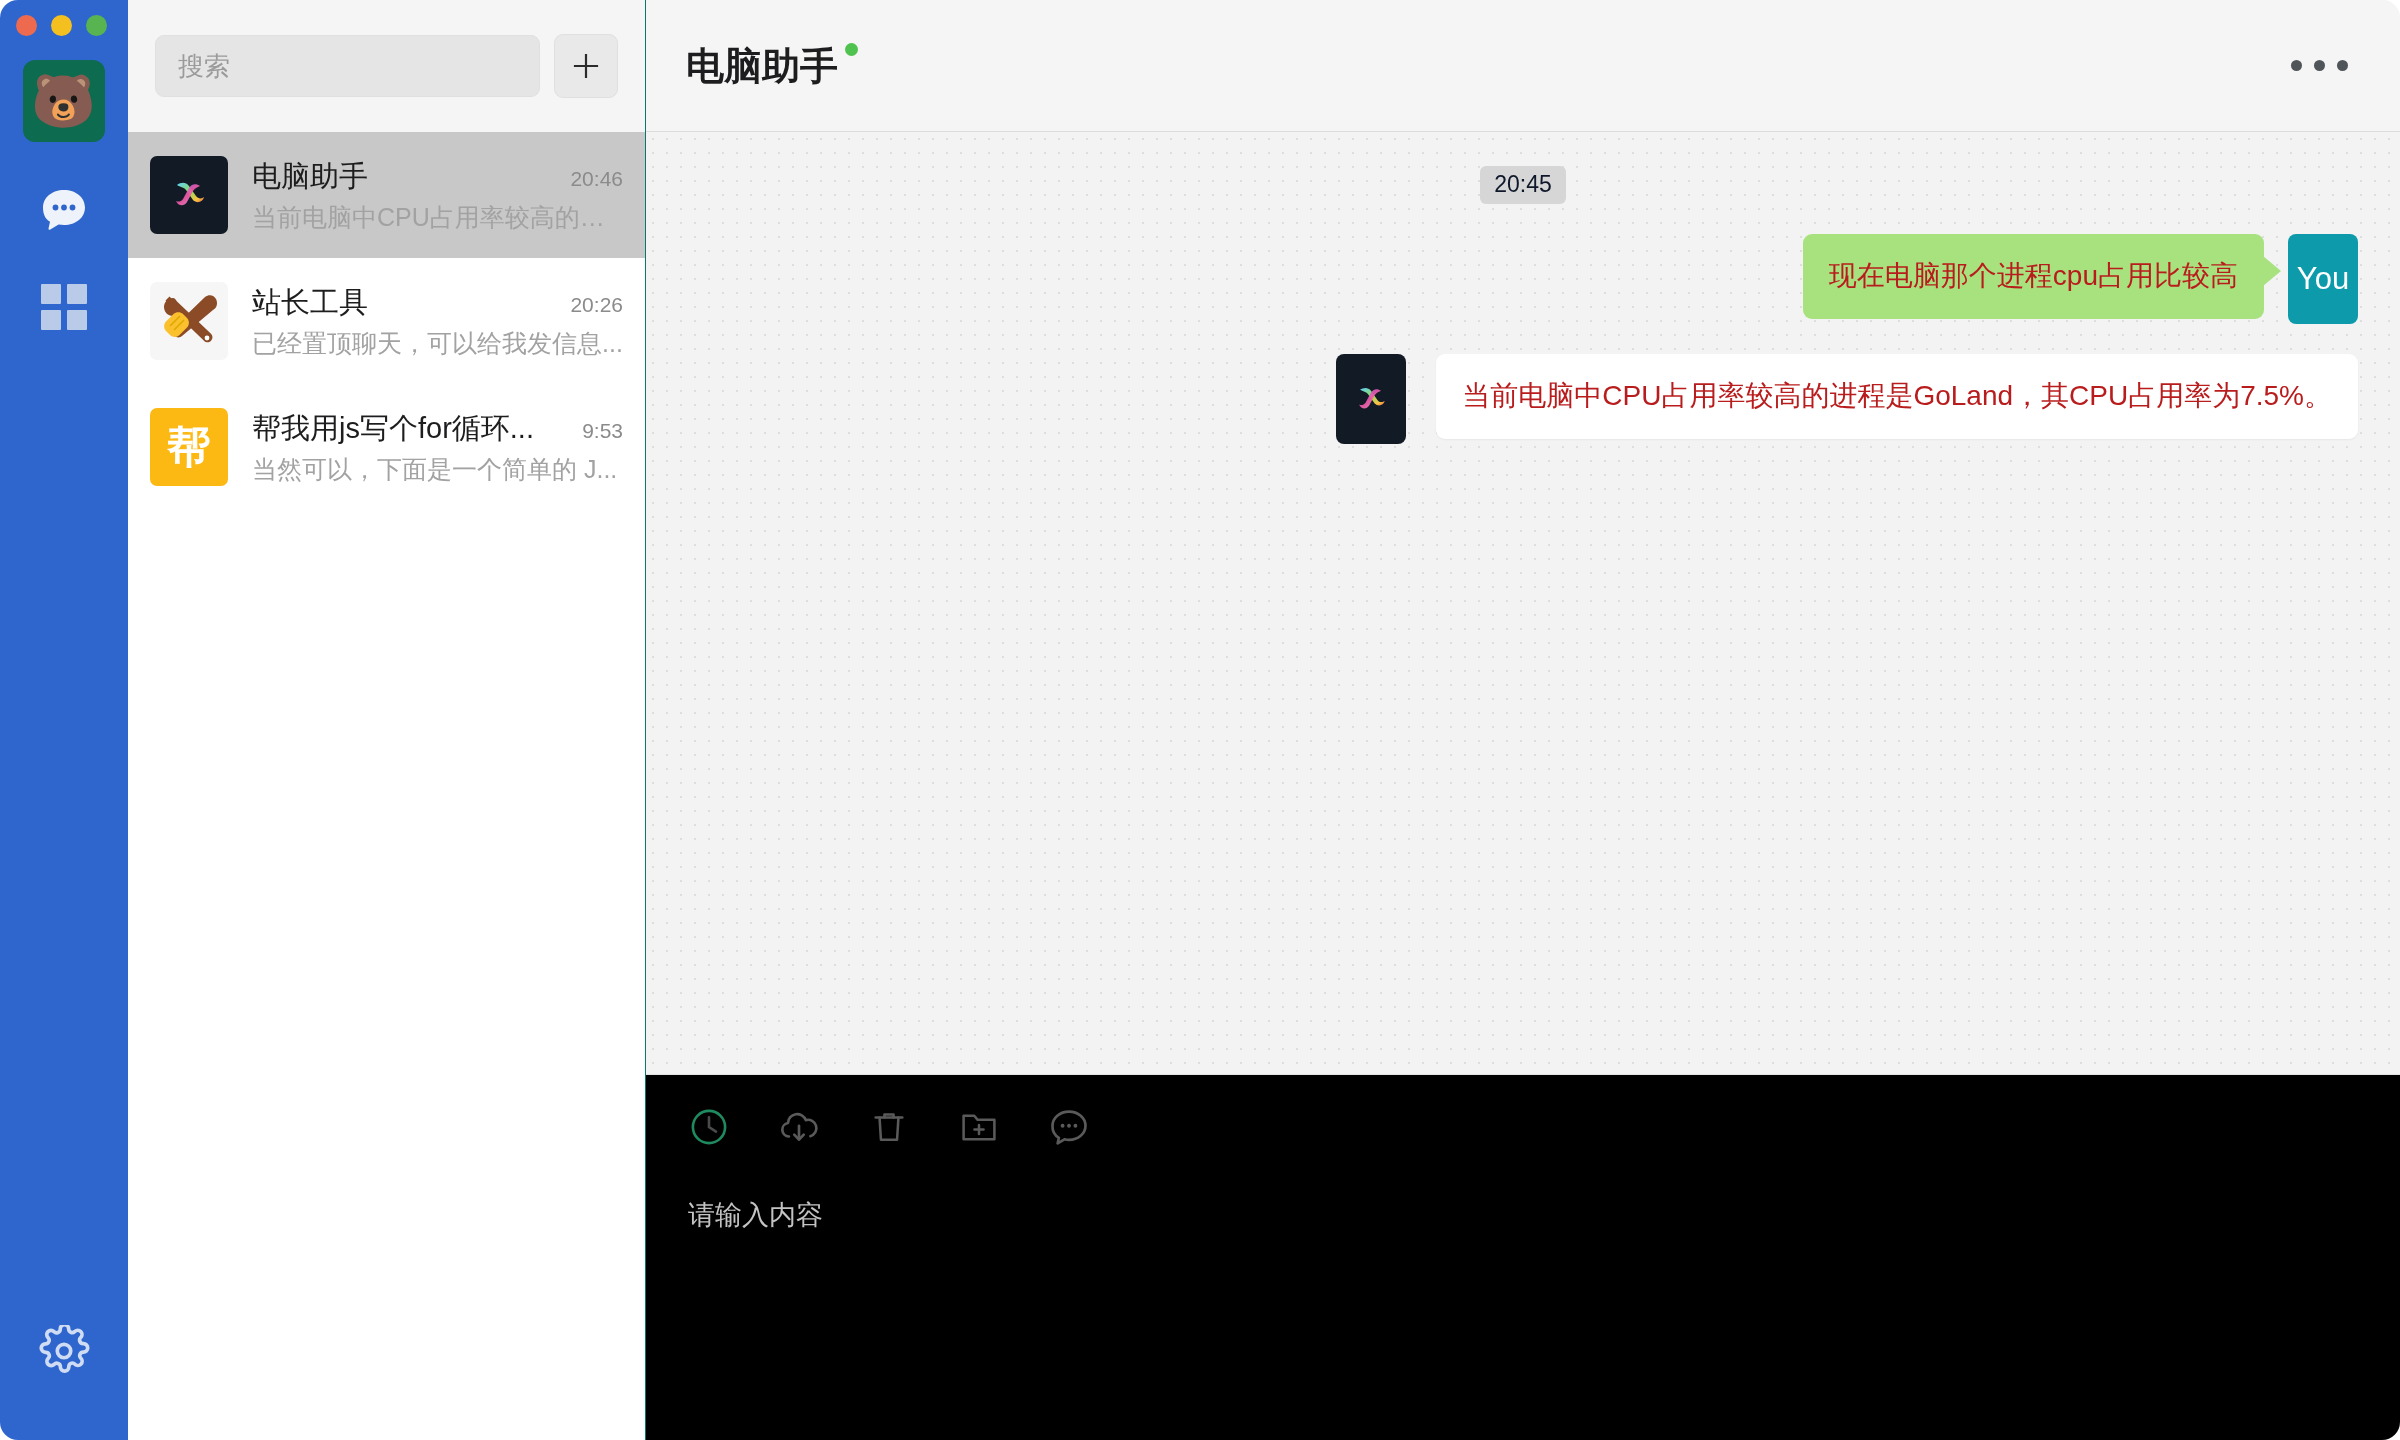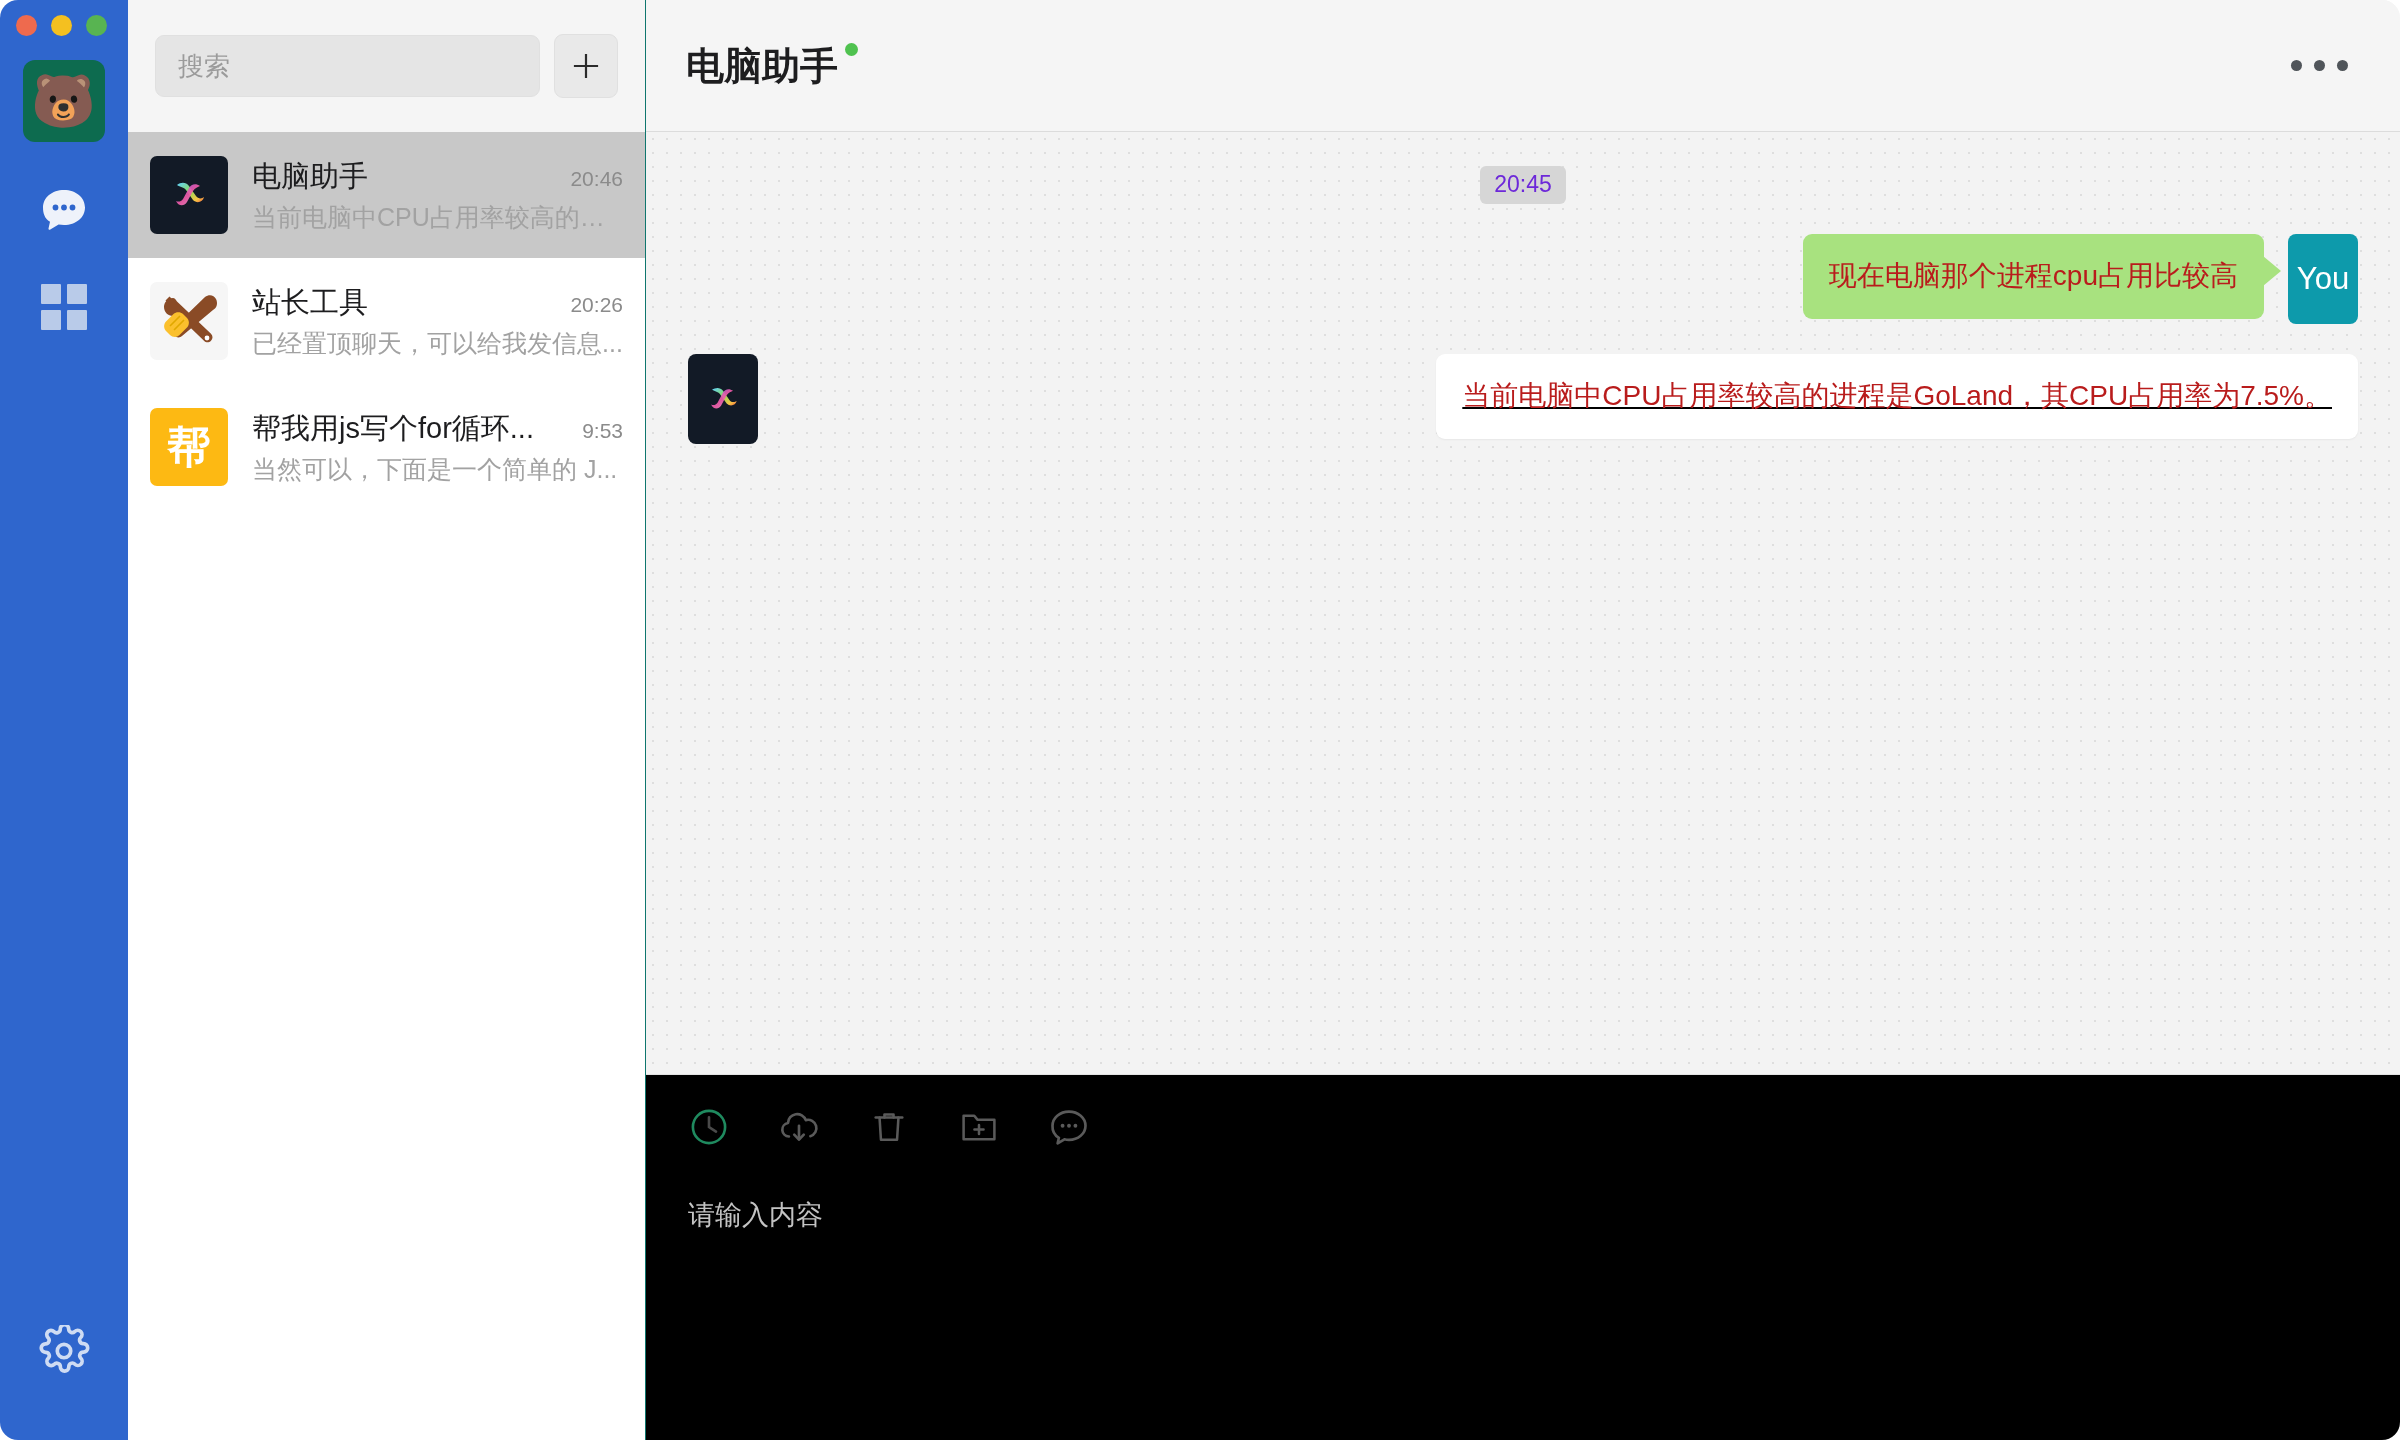--- a/index.html
+++ b/index.html
@@ -179,30 +179,30 @@
     background-color: #f3f3f3;
     background-image: radial-gradient(#dedede 1px, transparent 1px);
     background-size: 14px 14px;
     padding: 34px 0 0 0;
     position: relative;
     overflow: hidden;
   }
   .ts-row { display:flex; justify-content:center; }
   .ts-badge {
     background: #d6d6d6;
-    color: #6d28d9;
+    color: #0f172a;
     font-size: 23px;
     border-radius: 6px;
     padding: 7px 14px 8px;
     line-height: 1;
   }
 
   .msg { display:flex; padding: 0 42px; margin-top: 30px; }
   .msg.out { justify-content: flex-end; align-items: flex-start; }
-  .msg.in  { justify-content: space-between; align-items: flex-start; text-decoration: underline; }
+  .msg.in  { justify-content: flex-end; align-items: flex-start; }
 
   .bubble {
     max-width: 1200px;
     font-size: 28px;
     line-height: 1.45;
     padding: 22px 26px;
     box-sizing: border-box;
     position: relative;
     color: #b91c1c;
   }

